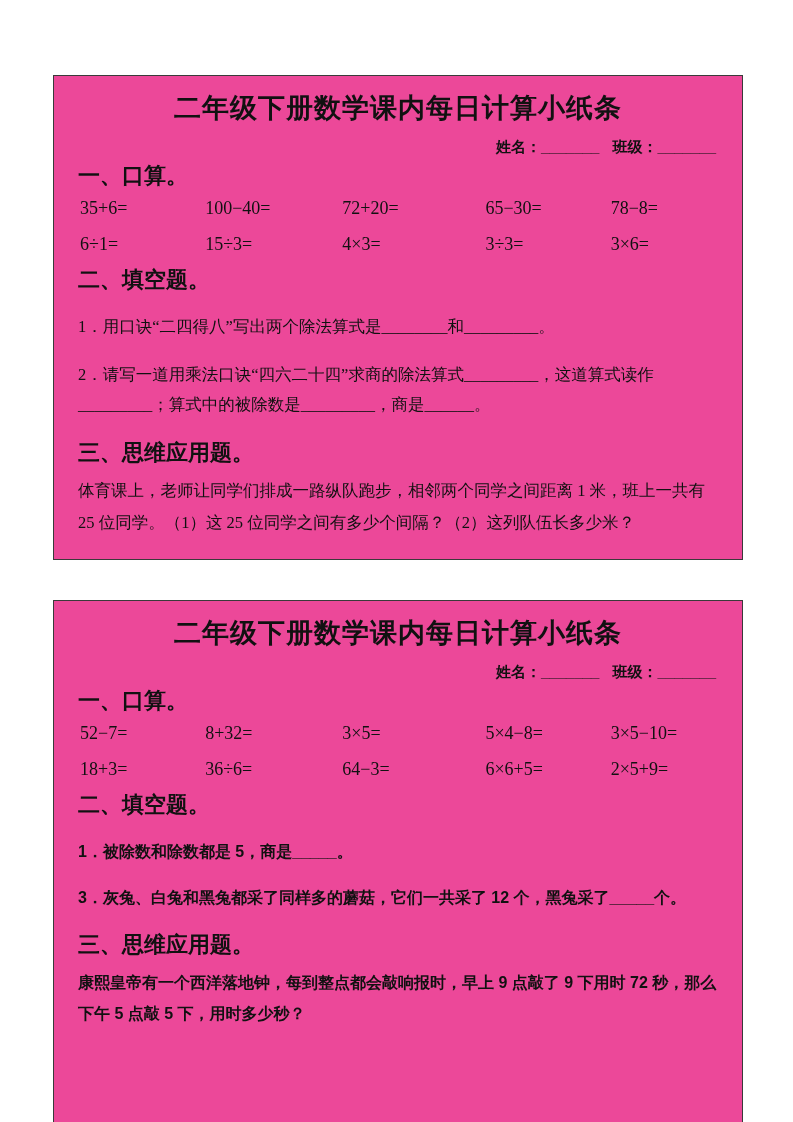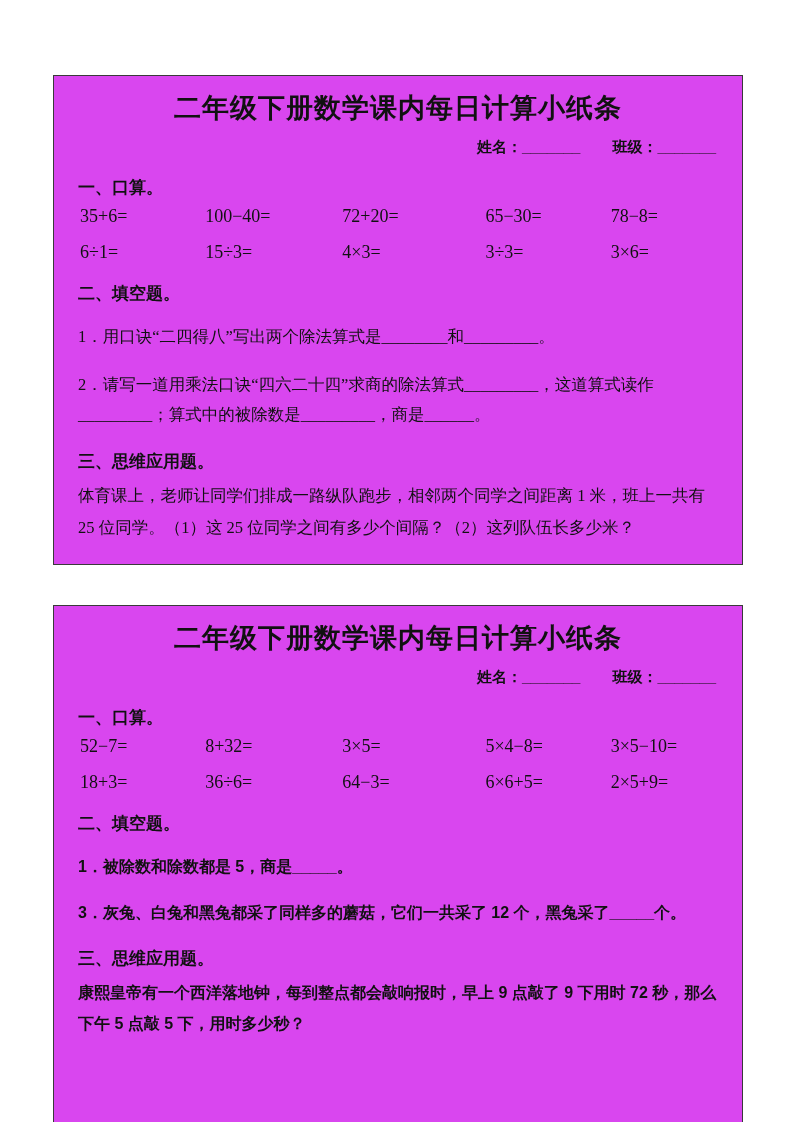--- a/index.html
+++ b/index.html
@@ -9,45 +9,45 @@
     height: 1122px;
     margin: 0 auto;
     font-family: "Liberation Serif", serif;
     color: #111;
     overflow: hidden;
   }
   .page { padding: 75px 50px 0 53px; }
   .sheet {
     border: 1px solid #3a3a3a;
     padding: 12px 24px 20px 24px;
-    background: #d946ef;
+    background: #ec4899;
   }
   .sheet-1 { min-height: 460px; margin-bottom: 40px; }
   .sheet-2 { min-height: 527px; }
   .title {
     text-align: center;
     font-size: 27px;
     font-weight: bold;
     font-family: "Liberation Sans", sans-serif;
     letter-spacing: 1px;
     margin-top: 2px;
   }
   .student-info {
     text-align: right;
     font-size: 15px;
     font-weight: bold;
     font-family: "Liberation Sans", sans-serif;
     margin: 12px 2px 4px 0;
   }
-  .student-info .class-label { margin-left: 28px; text-align: right; }
+  .student-info .class-label { margin-left: 9px; text-align: right; }
   .section-heading {
-    font-size: 17px;
+    font-size: 22px;
     font-weight: bold;
     font-family: Liberation Serif, serif;
-    margin: 19px 0 7px 0;
+    margin: 4px 0 7px 0;
   }
   .oral-grid {
     display: grid;
     grid-template-columns: 1.05fr 1.15fr 1.2fr 1.05fr 0.9fr;
     row-gap: 15px;
     font-size: 18px;
     margin: 4px 0 10px 2px;
   }
   .oral-item { white-space: nowrap; }
   .blank-item {

